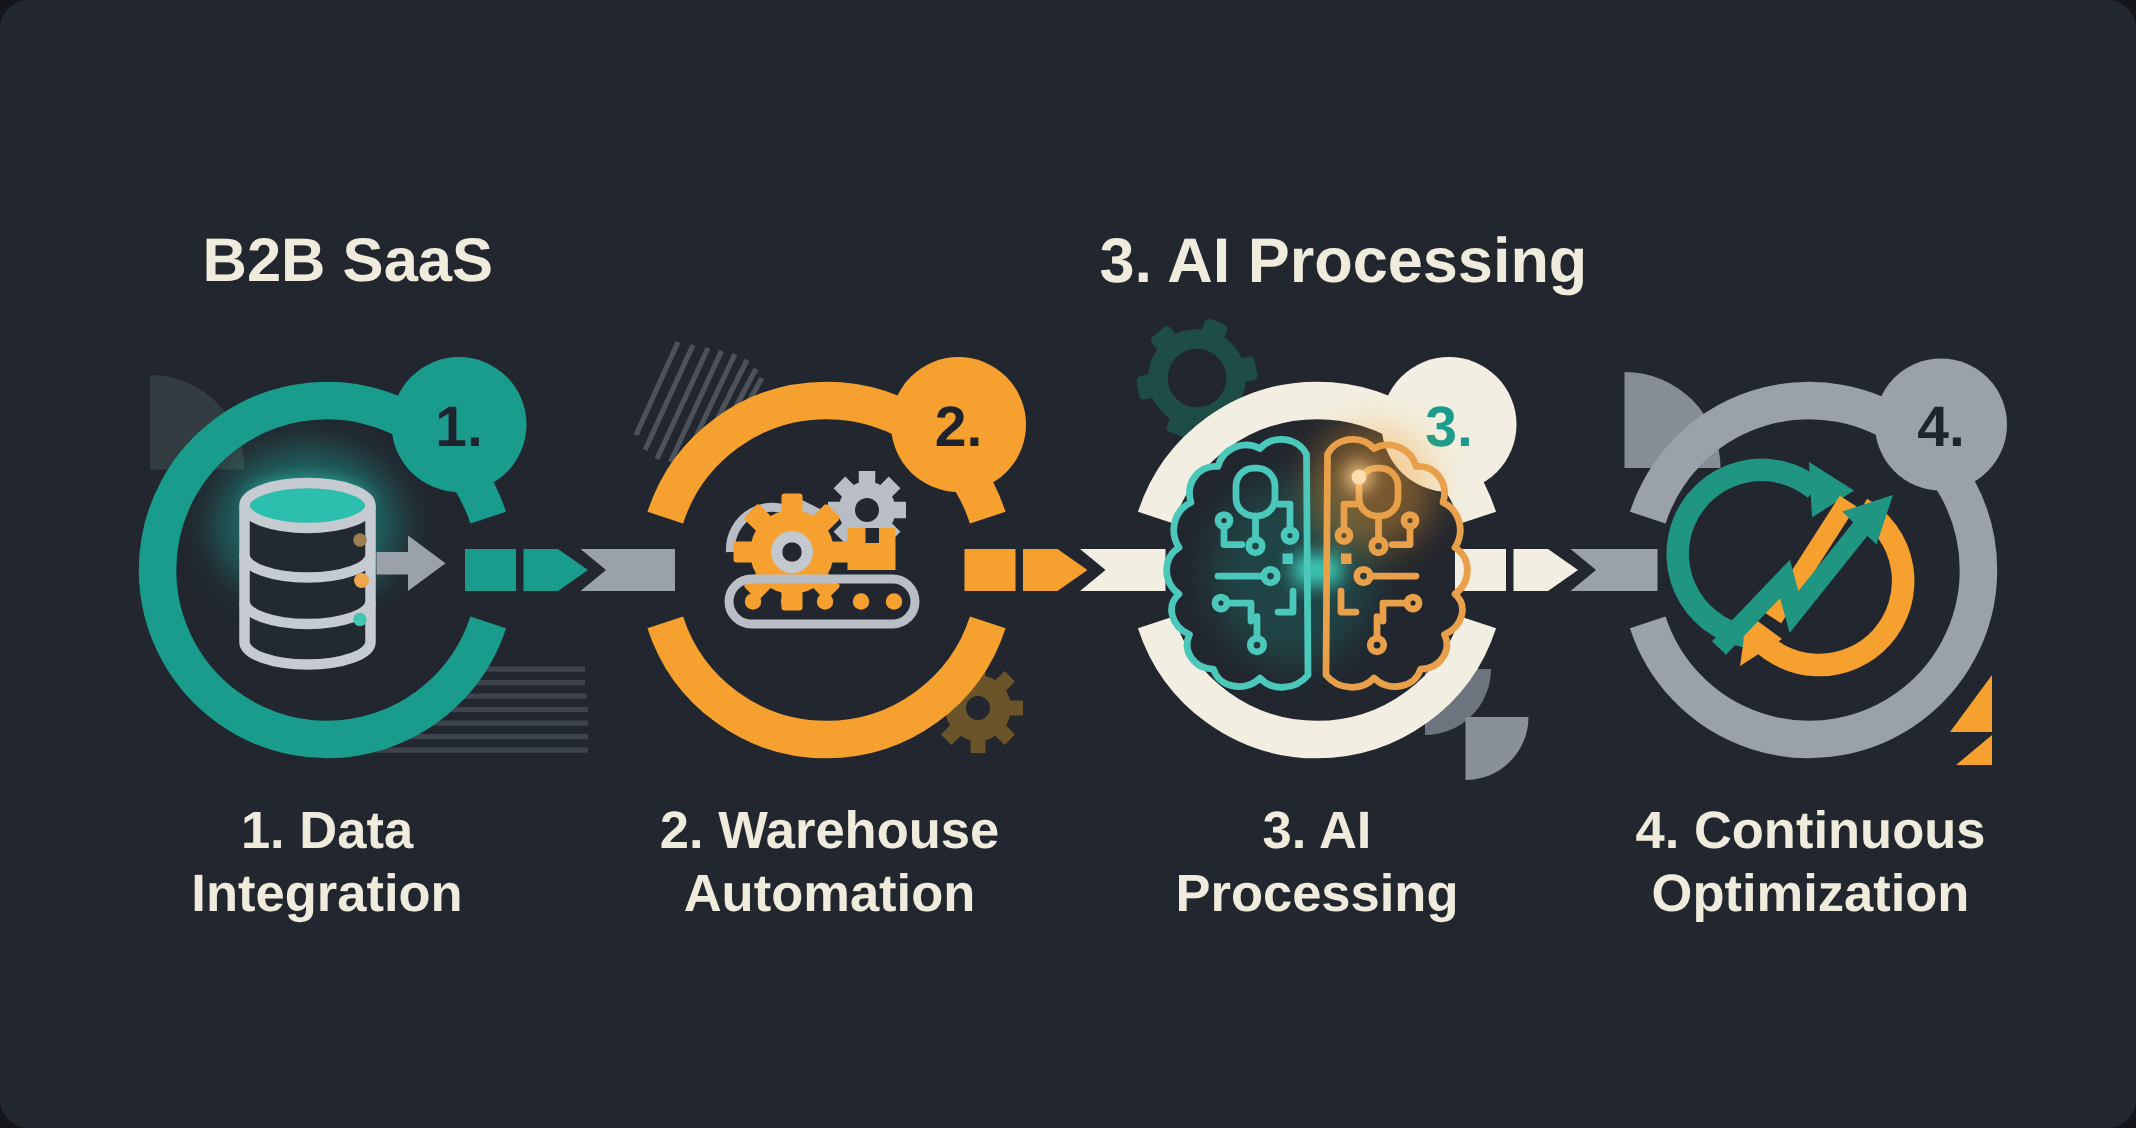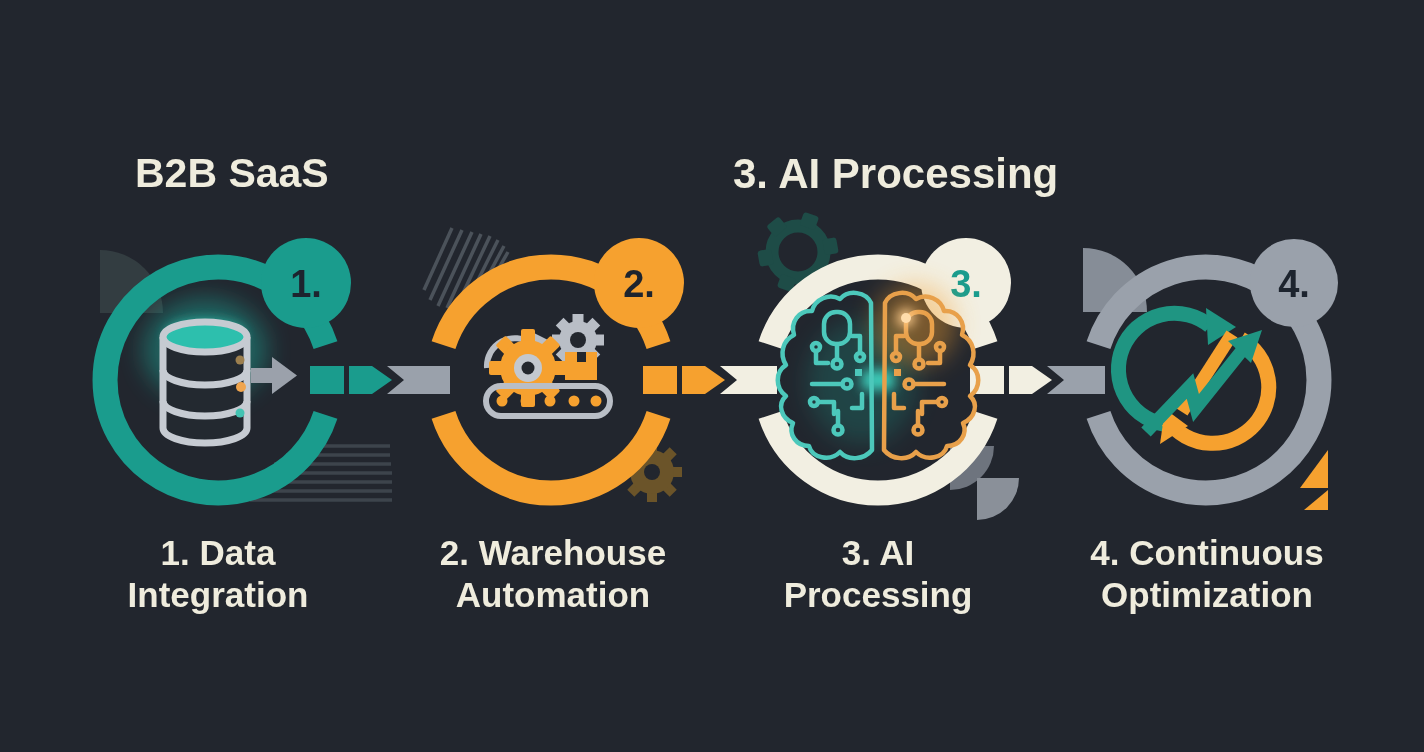--- a/index.html
+++ b/index.html
@@ -1,17 +1,17 @@
 <!DOCTYPE html>
 <html><head>
 <meta charset="utf-8">
 <style>
   html,body{margin:0;padding:0;background:#14161c;}
   .canvas{position:relative;width:1424px;height:752px;background:#22262e;overflow:hidden;
-          font-family:"Liberation Sans","DejaVu Sans",sans-serif;}
+          font-family:"Liberation Sans","DejaVu Sans",sans-serif;border-radius:19px;}
   svg{position:absolute;inset:0;}
   svg text{font-family:"Liberation Sans","DejaVu Sans",sans-serif;font-weight:700;}
 </style>
 </head>
 <body>
 
 <div class="canvas">
 <svg width="1424" height="752" viewBox="0 0 1424 752">
   <defs>
     <filter id="blur12" x="-80%" y="-80%" width="260%" height="260%">

